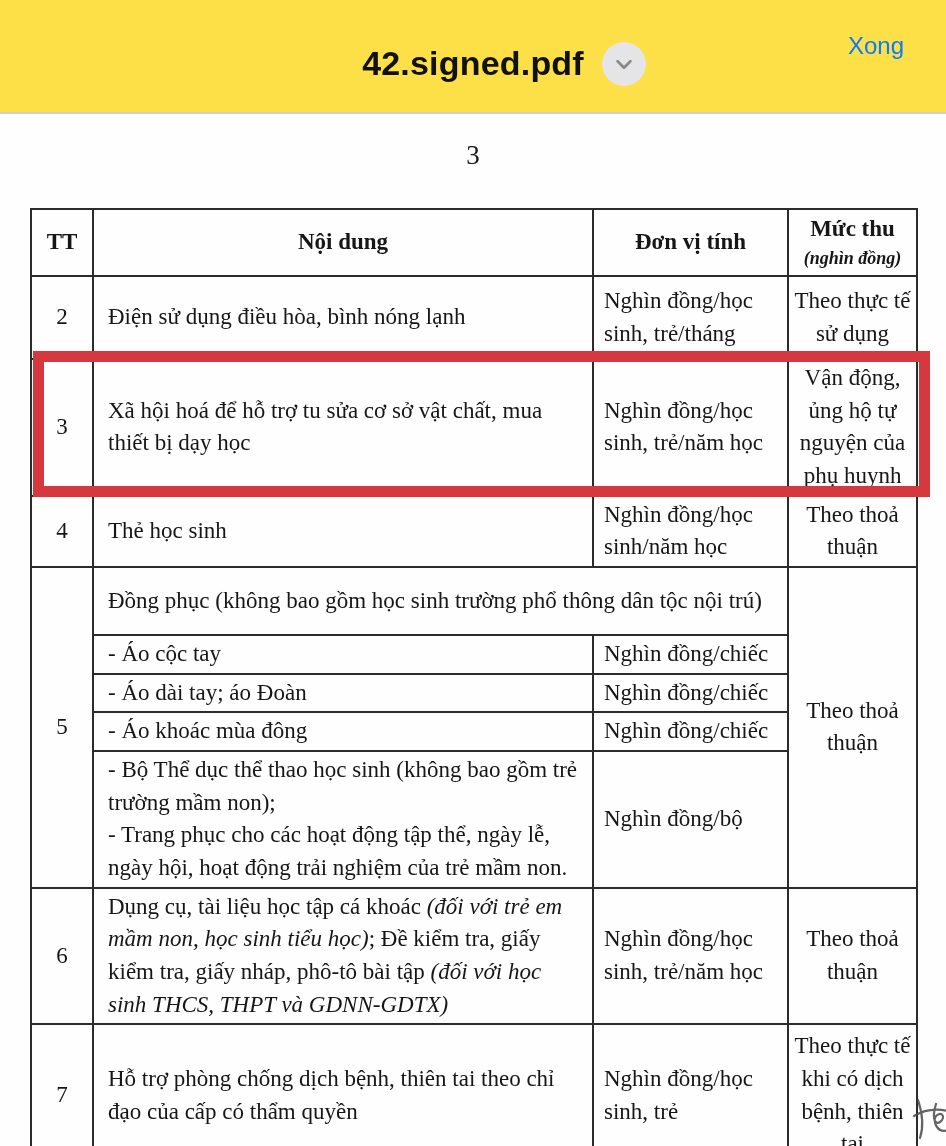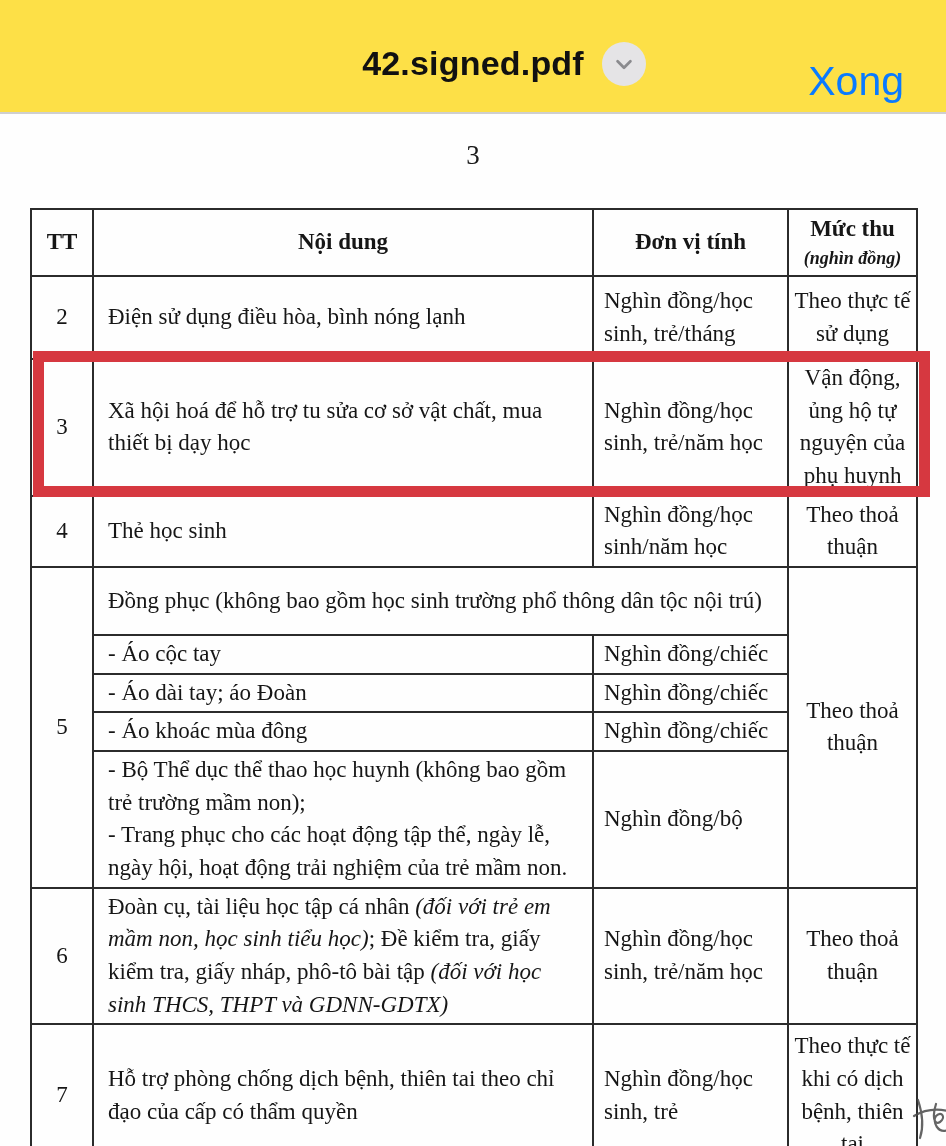--- a/index.html
+++ b/index.html
@@ -17,21 +17,21 @@
     position:absolute;left:0;top:44px;width:100%;text-align:center;
     font-size:34px;font-weight:700;color:#111;letter-spacing:.2px;
   }
   .nav-title-inner{position:relative;display:inline-block;}
   .chevron-btn{
     position:absolute;right:-62px;top:-2px;width:44px;height:44px;border-radius:50%;
     background:#e5e4e6;display:flex;align-items:center;justify-content:center;cursor:pointer;
   }
   .chevron-btn svg{width:22px;height:22px;stroke:#8a8a8e;stroke-width:3;fill:none;stroke-linecap:round;stroke-linejoin:round;}
   .done-btn{
-    position:absolute;right:42px;top:58px;font-size:41px;color:#0a7aff;
+    position:absolute;right:42px;top:32px;font-size:24px;color:#0a7aff;
     background:none;border:none;padding:0;cursor:pointer;
     font-family:"Liberation Sans",sans-serif;
   }
   
   .doc-page{position:absolute;left:0;top:114px;width:946px;height:1032px;background:#fefefe;}
   .page-number{
     position:absolute;left:0;top:140px;width:946px;text-align:center;
     font-size:27px;color:#1a1a1a;
   }
   
@@ -135,28 +135,28 @@
     <tr style="height:34px;">
       <td class="nd">- Áo dài tay; áo Đoàn</td>
       <td class="dv">Nghìn đồng/chiếc</td>
     </tr>
     <tr style="height:34px;">
       <td class="nd">- Áo khoác mùa đông</td>
       <td class="dv">Nghìn đồng/chiếc</td>
     </tr>
     <tr style="height:130px;">
       <td class="nd">
-            <div>- Bộ Thể dục thể thao học huynh (không bao gồm trẻ trường mầm non);</div>
+            <div>- Bộ Thể dục thể thao học sinh (không bao gồm trẻ trường mầm non);</div>
             <div>- Trang phục cho các hoạt động tập thể, ngày lễ, ngày hội, hoạt động trải nghiệm của trẻ mầm non.</div>
           </td>
       <td class="dv">Nghìn đồng/bộ</td>
     </tr>
     <tr style="height:125px;">
       <td class="tt">6</td>
-      <td class="nd"><span>Đoàn cụ, tài liệu học tập cá nhân </span><span style="font-style: italic;">(đối với trẻ em mầm non, học sinh tiểu học)</span><span>; Đề kiểm tra, giấy kiểm tra, giấy nháp, phô-tô bài tập </span><span style="font-style: italic;">(đối với học sinh THCS, THPT và GDNN-GDTX)</span></td>
+      <td class="nd"><span>Dụng cụ, tài liệu học tập cá khoác </span><span style="font-style: italic;">(đối với trẻ em mầm non, học sinh tiểu học)</span><span>; Đề kiểm tra, giấy kiểm tra, giấy nháp, phô-tô bài tập </span><span style="font-style: italic;">(đối với học sinh THCS, THPT và GDNN-GDTX)</span></td>
       <td class="dv">Nghìn đồng/học sinh, trẻ/năm học</td>
       <td class="mt">Theo thoả thuận</td>
     </tr>
     <tr style="height:143px;">
       <td class="tt">7</td>
       <td class="nd">Hỗ trợ phòng chống dịch bệnh, thiên tai theo chỉ đạo của cấp có thẩm quyền</td>
       <td class="dv">Nghìn đồng/học sinh, trẻ</td>
       <td class="mt">Theo thực tế khi có dịch bệnh, thiên tai</td>
     </tr>
   </tbody>

